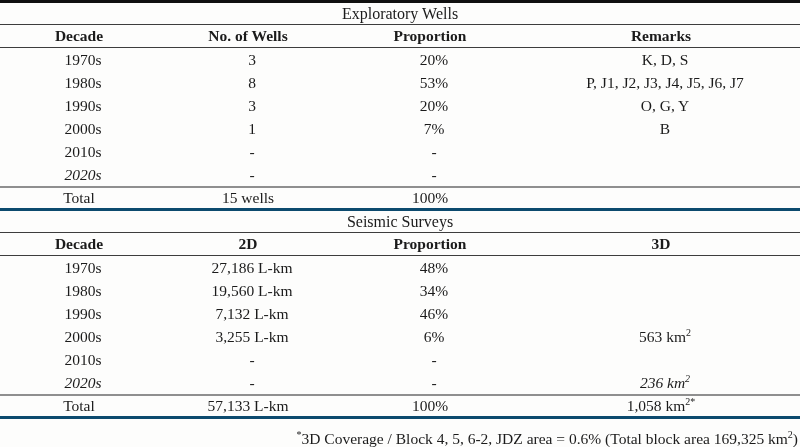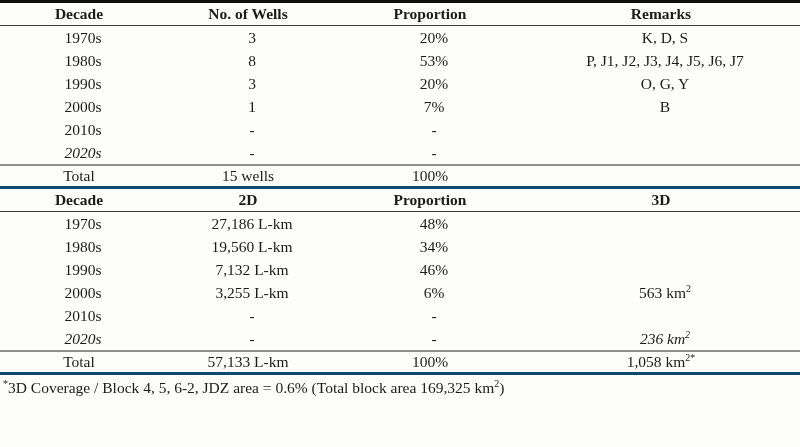--- a/index.html
+++ b/index.html
@@ -41,37 +41,40 @@
   tr.row-total td {
     height: 20px;
     border-bottom: 3px solid #0c4a6e;
   }
   sup {
     font-size: 10px;
     line-height: 0;
   }
   .footnote {
     font-size: 15.5px;
-    text-align: left;
-    padding: 4px 2px 0 3px;
+    text-align: right;
+    padding: 11px 2px 0 3px;
   }
 </style>
 </head>
 <body>
 
 <div class="page">
 
   <table class="data-table t-wells">
     <colgroup>
       <col style="width:158px">
         <col style="width:180px">
         <col style="width:184px">
         <col style="width:278px">
     </colgroup>
     <tbody>
+      <tr class="row-title">
+        <td colspan="4">Exploratory Wells</td>
+      </tr>
       <tr class="row-head">
         <td>Decade</td>
         <td>No. of Wells</td>
         <td>Proportion</td>
         <td>Remarks</td>
       </tr>
       <tr class="row-data">
         <td>1970s</td>
         <td>3</td>
         <td>20%</td>
@@ -117,20 +120,23 @@
   </table>
 
   <table class="data-table t-seismic">
     <colgroup>
       <col style="width:158px">
         <col style="width:180px">
         <col style="width:184px">
         <col style="width:278px">
     </colgroup>
     <tbody>
+      <tr class="row-title">
+        <td colspan="4">Seismic Surveys</td>
+      </tr>
       <tr class="row-head">
         <td>Decade</td>
         <td>2D</td>
         <td>Proportion</td>
         <td>3D</td>
       </tr>
       <tr class="row-data">
         <td>1970s</td>
         <td>27,186 L-km</td>
         <td>48%</td>

